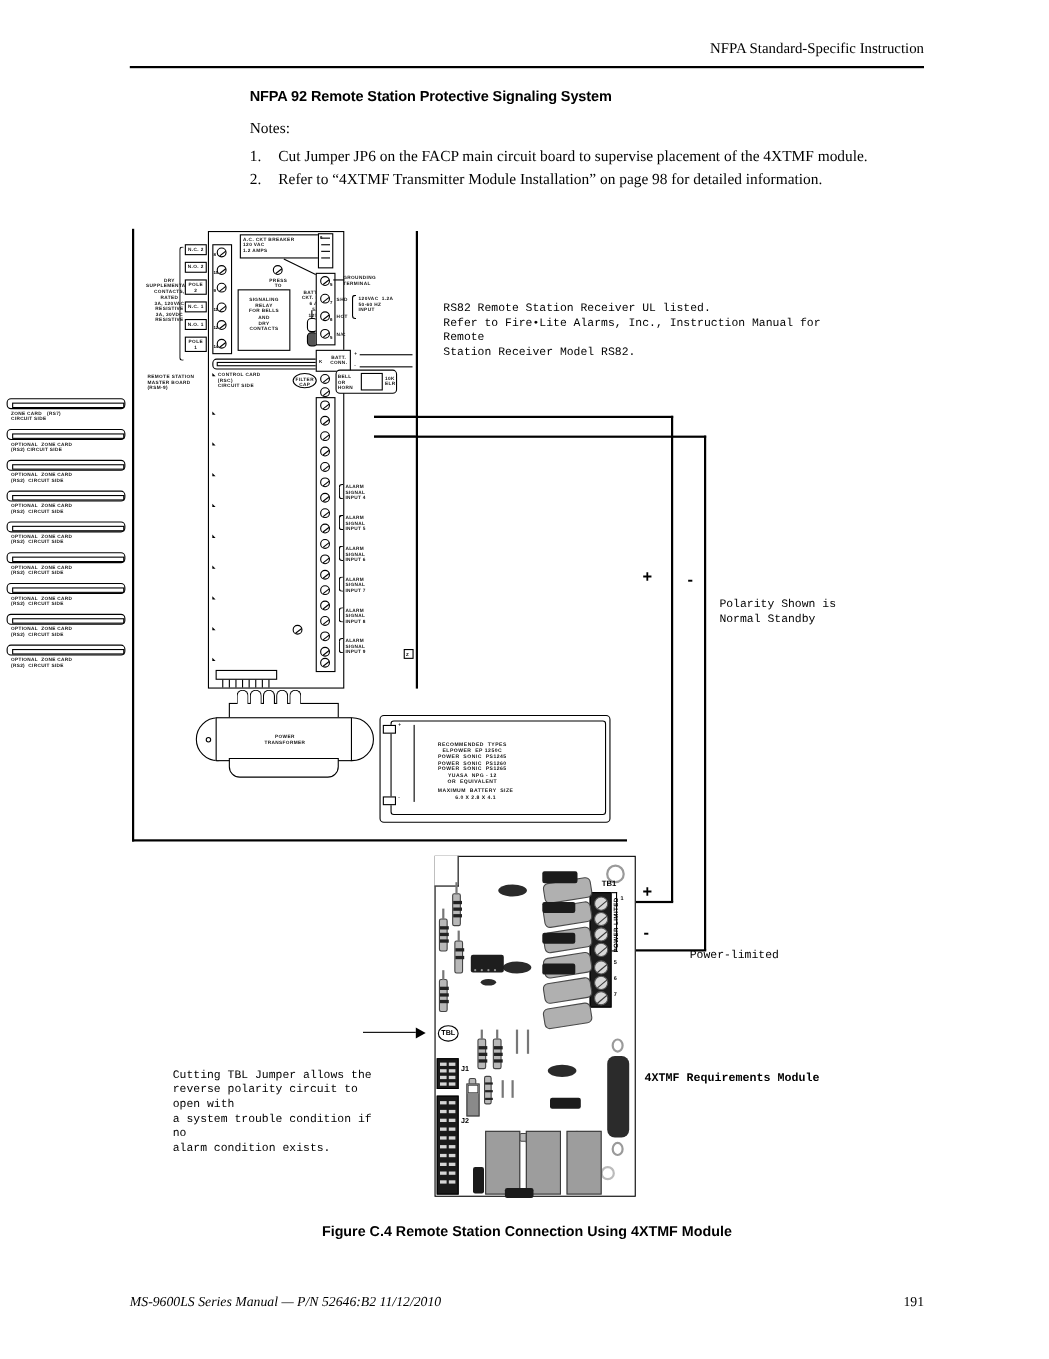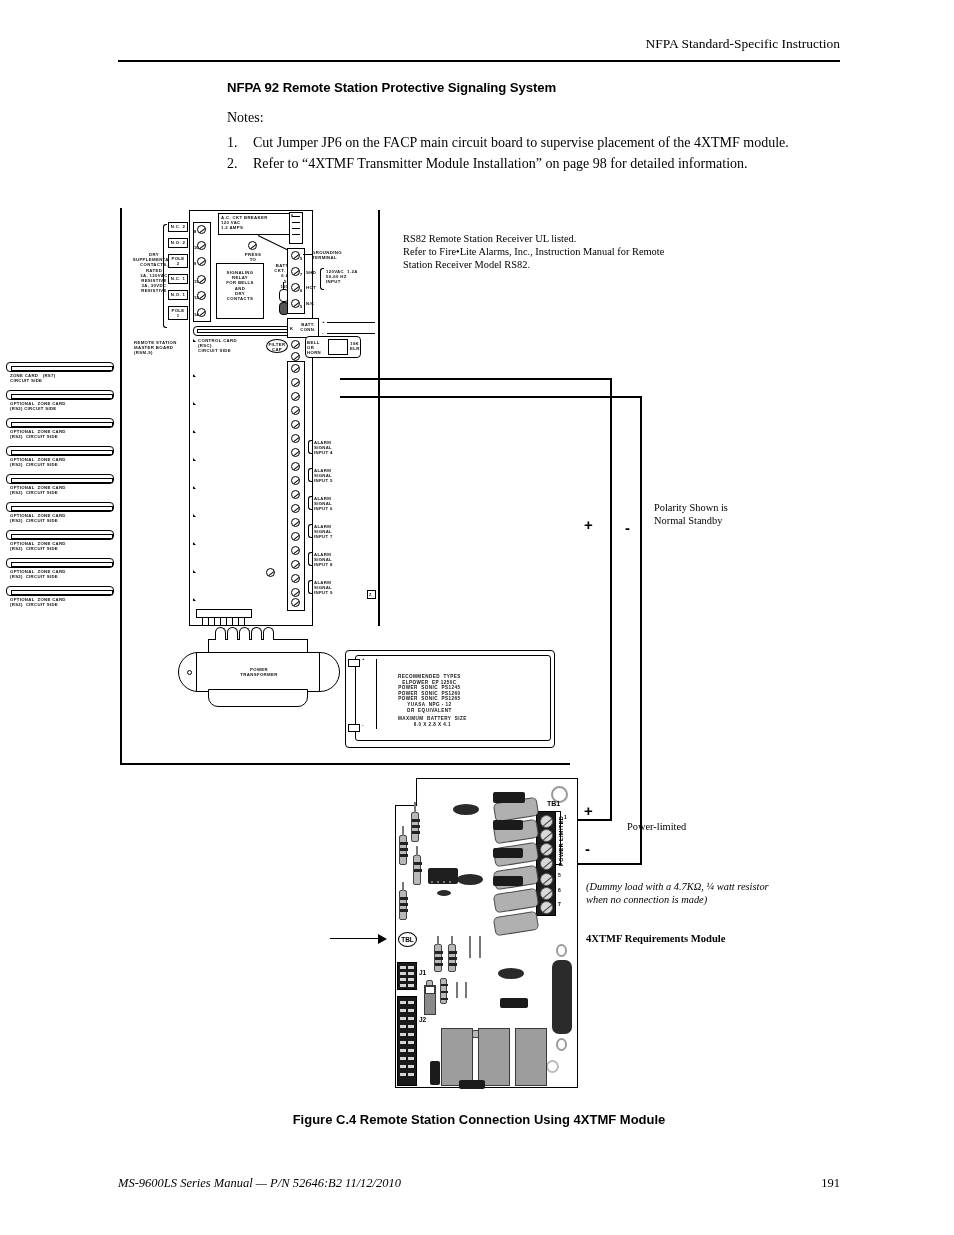--- a/index.html
+++ b/index.html
@@ -130,22 +130,22 @@
   
   .wire { position: absolute; background: #000; }
   .pol {
     position: absolute; font-family: "Liberation Sans", sans-serif;
     font-weight: bold; font-size: 15px; color: #000; line-height: 1;
   }
 
   
   .callout {
     position: absolute;
-    font-family: Liberation Serif, serif;
-    font-size: 10.4px; line-height: 13.2px; color: #000;
+    font-family: Liberation Mono, monospace;
+    font-size: 10.4px; line-height: 13.2px; color: #000; margin-top: 43px;
   }
   .callout.ital { font-style: italic; }
   .callout.bold { font-weight: bold; font-size: 10.6px; }
 
   .lead { position: absolute; background: #000; height: 1.4px; }
   .leadhead {
     position: absolute; width: 0; height: 0;
     border-left: 9px solid #000;
     border-top: 5px solid transparent; border-bottom: 5px solid transparent;
   }
@@ -612,25 +612,27 @@
 
   <div class="callout" style="left:403px; top:32px; width:350px; white-space:pre-line;">RS82 Remote Station Receiver UL listed.
 Refer to Fire•Lite Alarms, Inc., Instruction Manual for Remote
 Station Receiver Model RS82.</div>
 
   <div class="callout" style="left:654px; top:301px; width:170px; white-space:pre-line;">Polarity Shown is
 Normal Standby</div>
 
   <div class="callout" style="left:627px; top:620px;">Power-limited</div>
 
-  <div class="callout ital" style="left:586px; top:680px; width:300px; white-space:pre-line;">(Dummy load with a 4.7KΩ, ¼ watt resistor
-when no connection is made)</div>
 
   <div class="callout bold" style="left:586px; top:732px;">4XTMF Requirements Module</div>
 
+  <div class="callout" style="left:157px; top:729px; width:196px; white-space:pre-line;">Cutting TBL Jumper allows the
+reverse polarity circuit to open with
+a system trouble condition if no
+alarm condition exists.</div>
   <div class="lead" style="left:330px; top:738px; width:48px;"></div>
   <div class="leadhead" style="left:378px; top:734px;"></div>
 
   <div class="pcb"></div>
   <div class="pcb-notch"></div>
 
   <div class="mount-hole" style="left:551px; top:586px; width:17px; height:17px;"></div>
   <div class="mount-hole" style="left:546px; top:860px; width:13px; height:13px; border-color:#bbb;"></div>
 
   <div class="tb1" style="left:536px; top:611px; width:20px; height:105px;">

